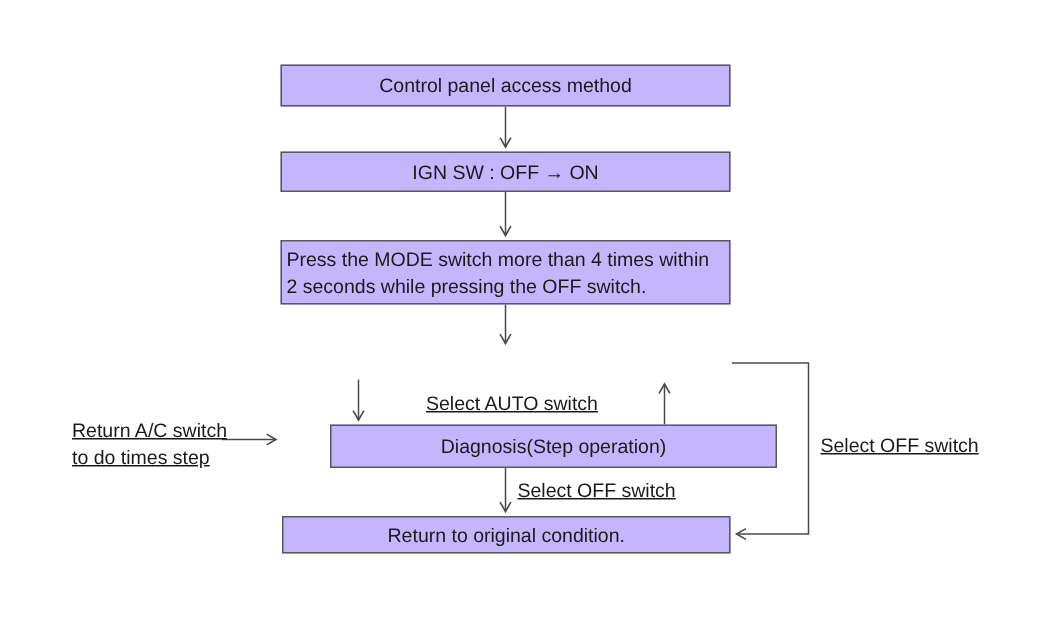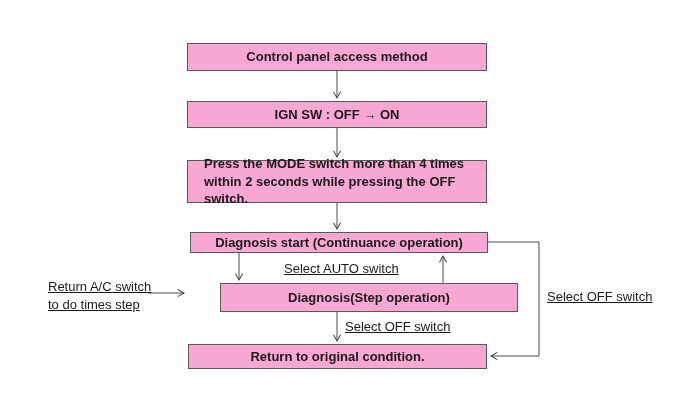--- a/index.html
+++ b/index.html
@@ -21,33 +21,32 @@
     left: 0;
     top: 0;
     width: 700px;
     height: 414px;
     pointer-events: none;
   }
   .fbox {
     position: absolute;
     box-sizing: border-box;
     border: 1px solid #58595b;
-    background: #f9a8d4;
+    background: #c4b5fd;
     display: flex;
     align-items: center;
     justify-content: center;
     text-align: center;
     font-size: 13px;
     line-height: 1.35;
-    font-weight: bold;
   }
   .fbox.left-align {
     justify-content: flex-start;
     text-align: left;
-    padding: 0 16px;
+    padding: 0 3px;
   }
   .box1 { left: 187px; top: 43px;  width: 300px; height: 28px; }
   .box2 { left: 187px; top: 101px; width: 300px; height: 27px; }
   .box3 { left: 187px; top: 160px; width: 300px; height: 43px; }
   .box4 { left: 190px; top: 232px; width: 298px; height: 21px; }
   .box5 { left: 188px; top: 283px; width: 298px; height: 29px; margin-left: 32px; }
   .box6 { left: 188px; top: 344px; width: 299px; height: 25px; }
   .edge-label {
     position: absolute;
     font-size: 13px;
@@ -82,21 +81,20 @@
       <path d="M488,242 H539 V356 H491" marker-end="url(#arrowhead)"></path>
     </g>
   </svg>
 
   <div class="fbox box1">Control panel access method</div>
 
   <div class="fbox box2">IGN SW : OFF → ON</div>
 
   <div class="fbox box3 left-align">Press the MODE switch more than 4 times within 2 seconds while pressing the OFF switch.</div>
 
-  <div class="fbox box4">Diagnosis start (Continuance operation)</div>
 
   <div class="fbox box5">Diagnosis(Step operation)</div>
 
   <div class="fbox box6">Return to original condition.</div>
 
   <div class="edge-label lbl-select-auto">Select AUTO switch</div>
 
   <div class="edge-label lbl-select-off-down">Select OFF switch</div>
 
   <div class="edge-label lbl-select-off-loop">Select OFF switch</div>

